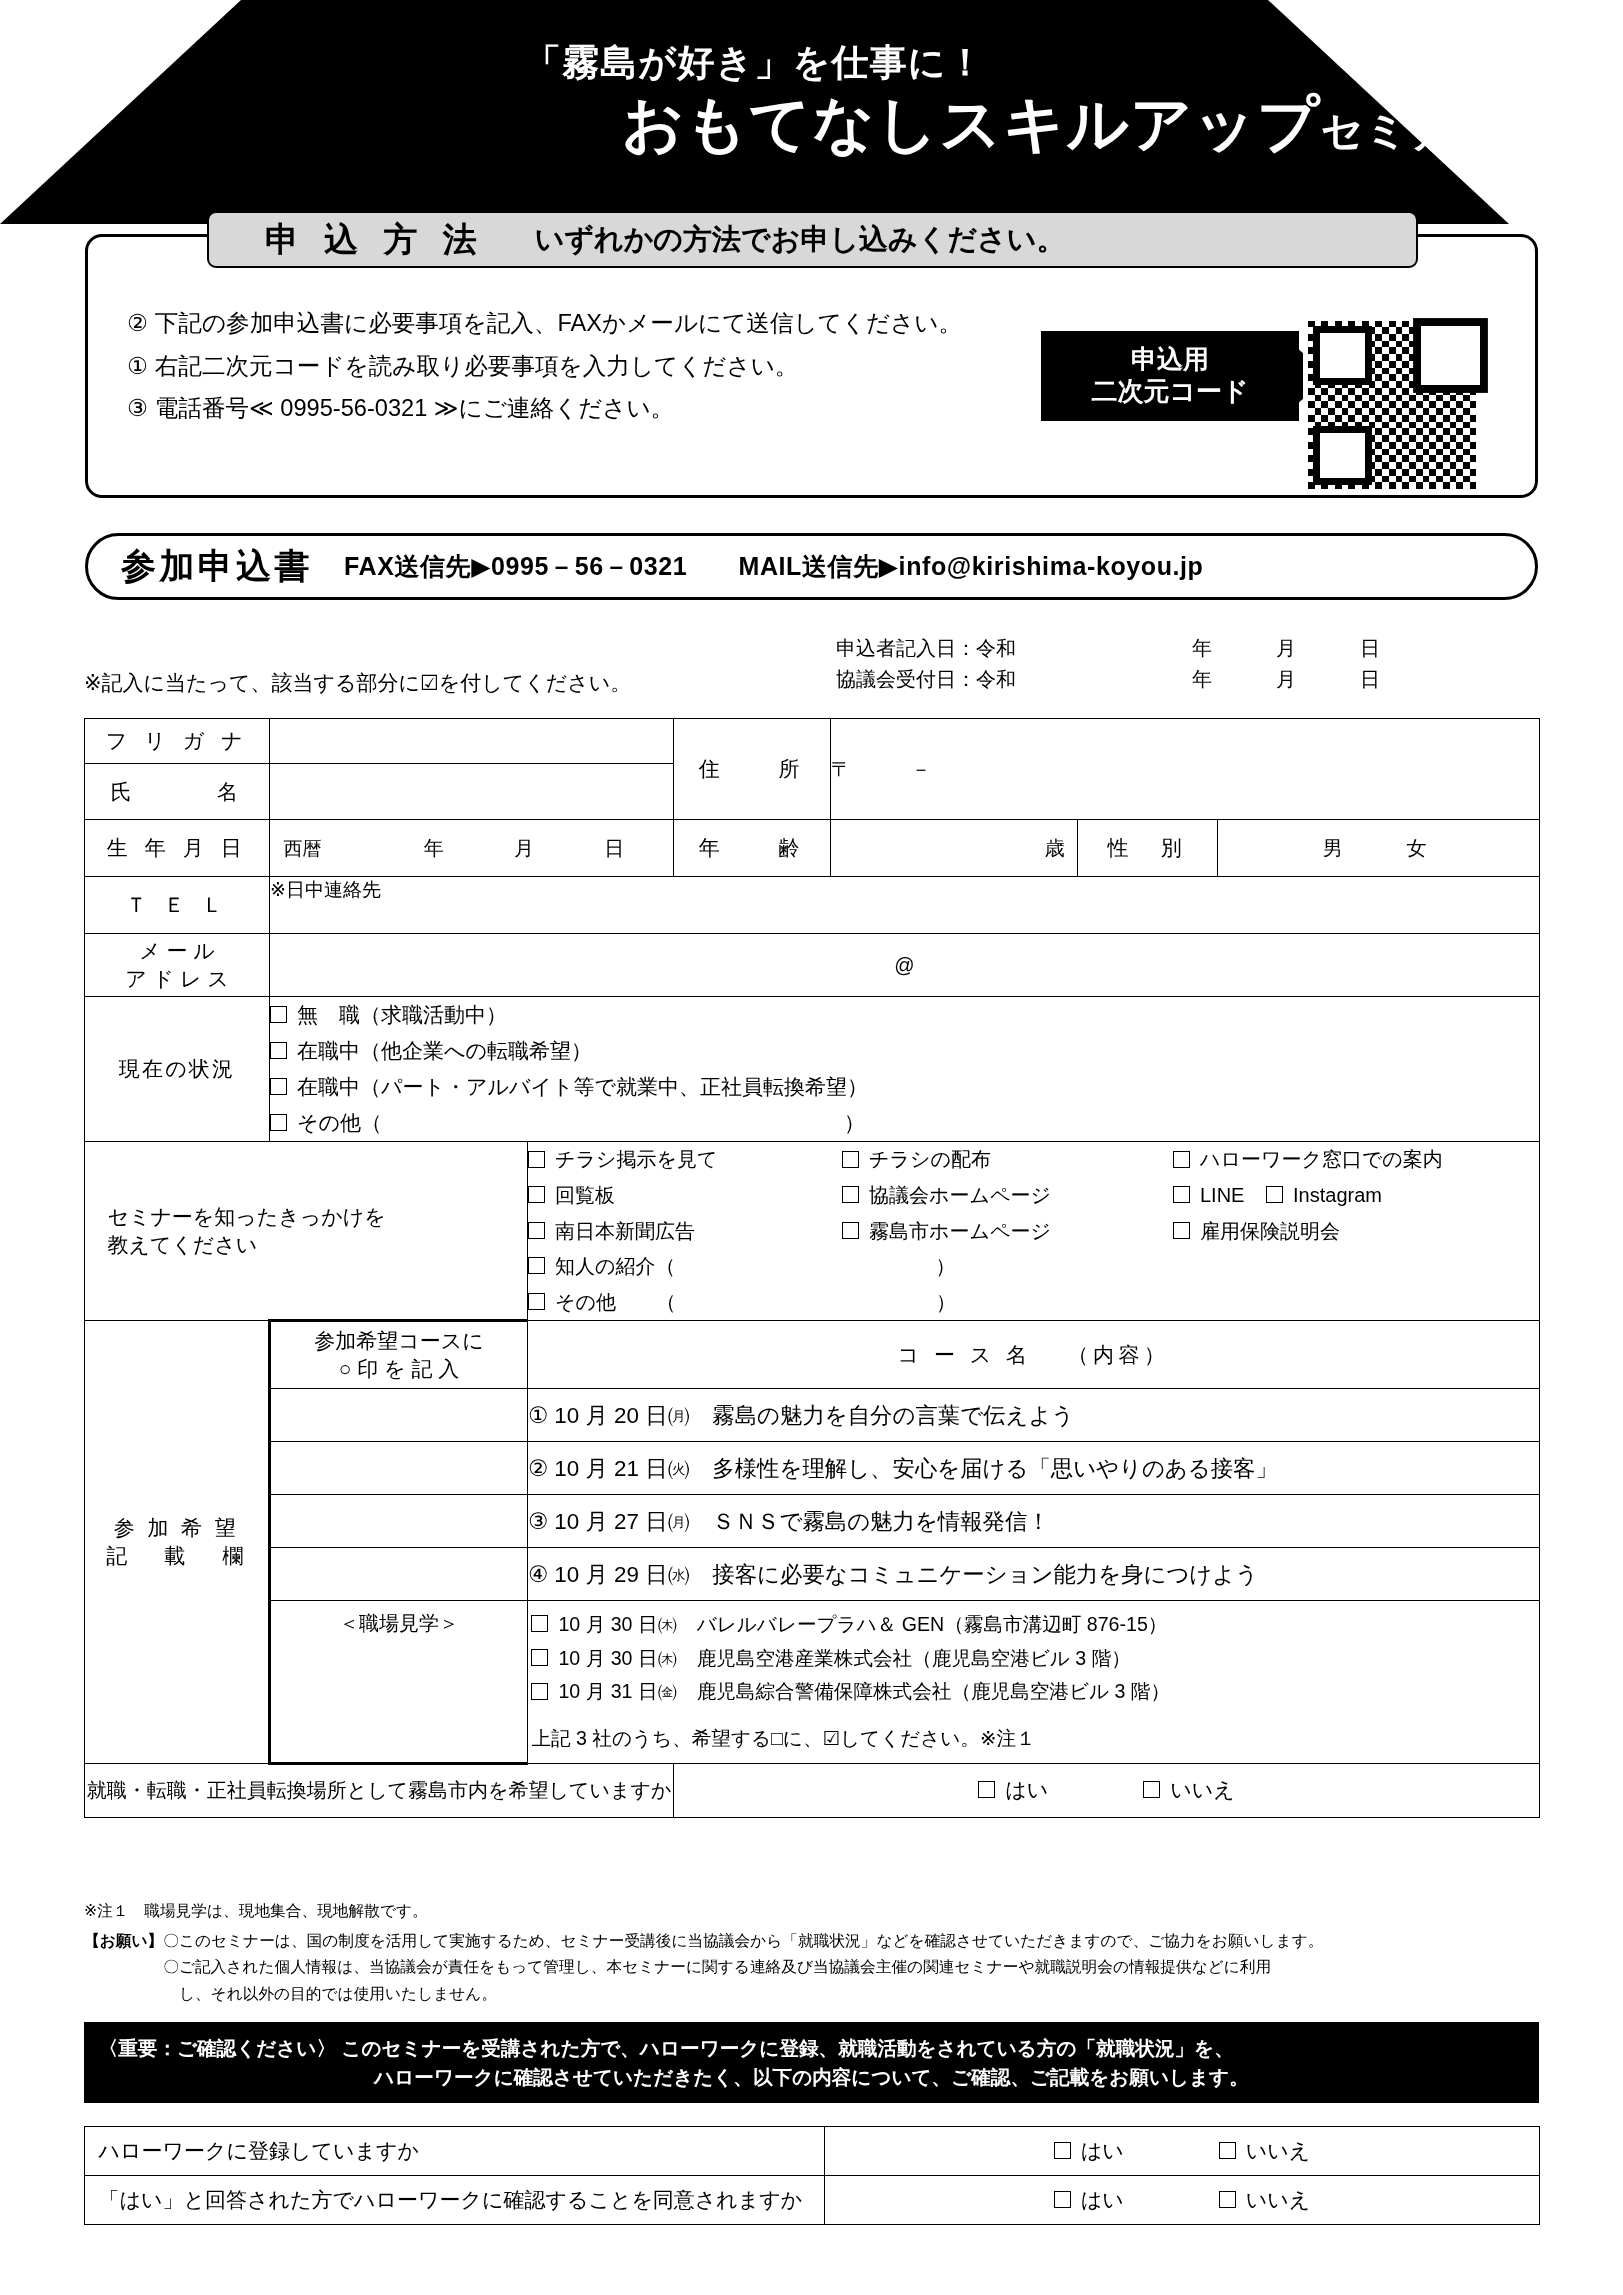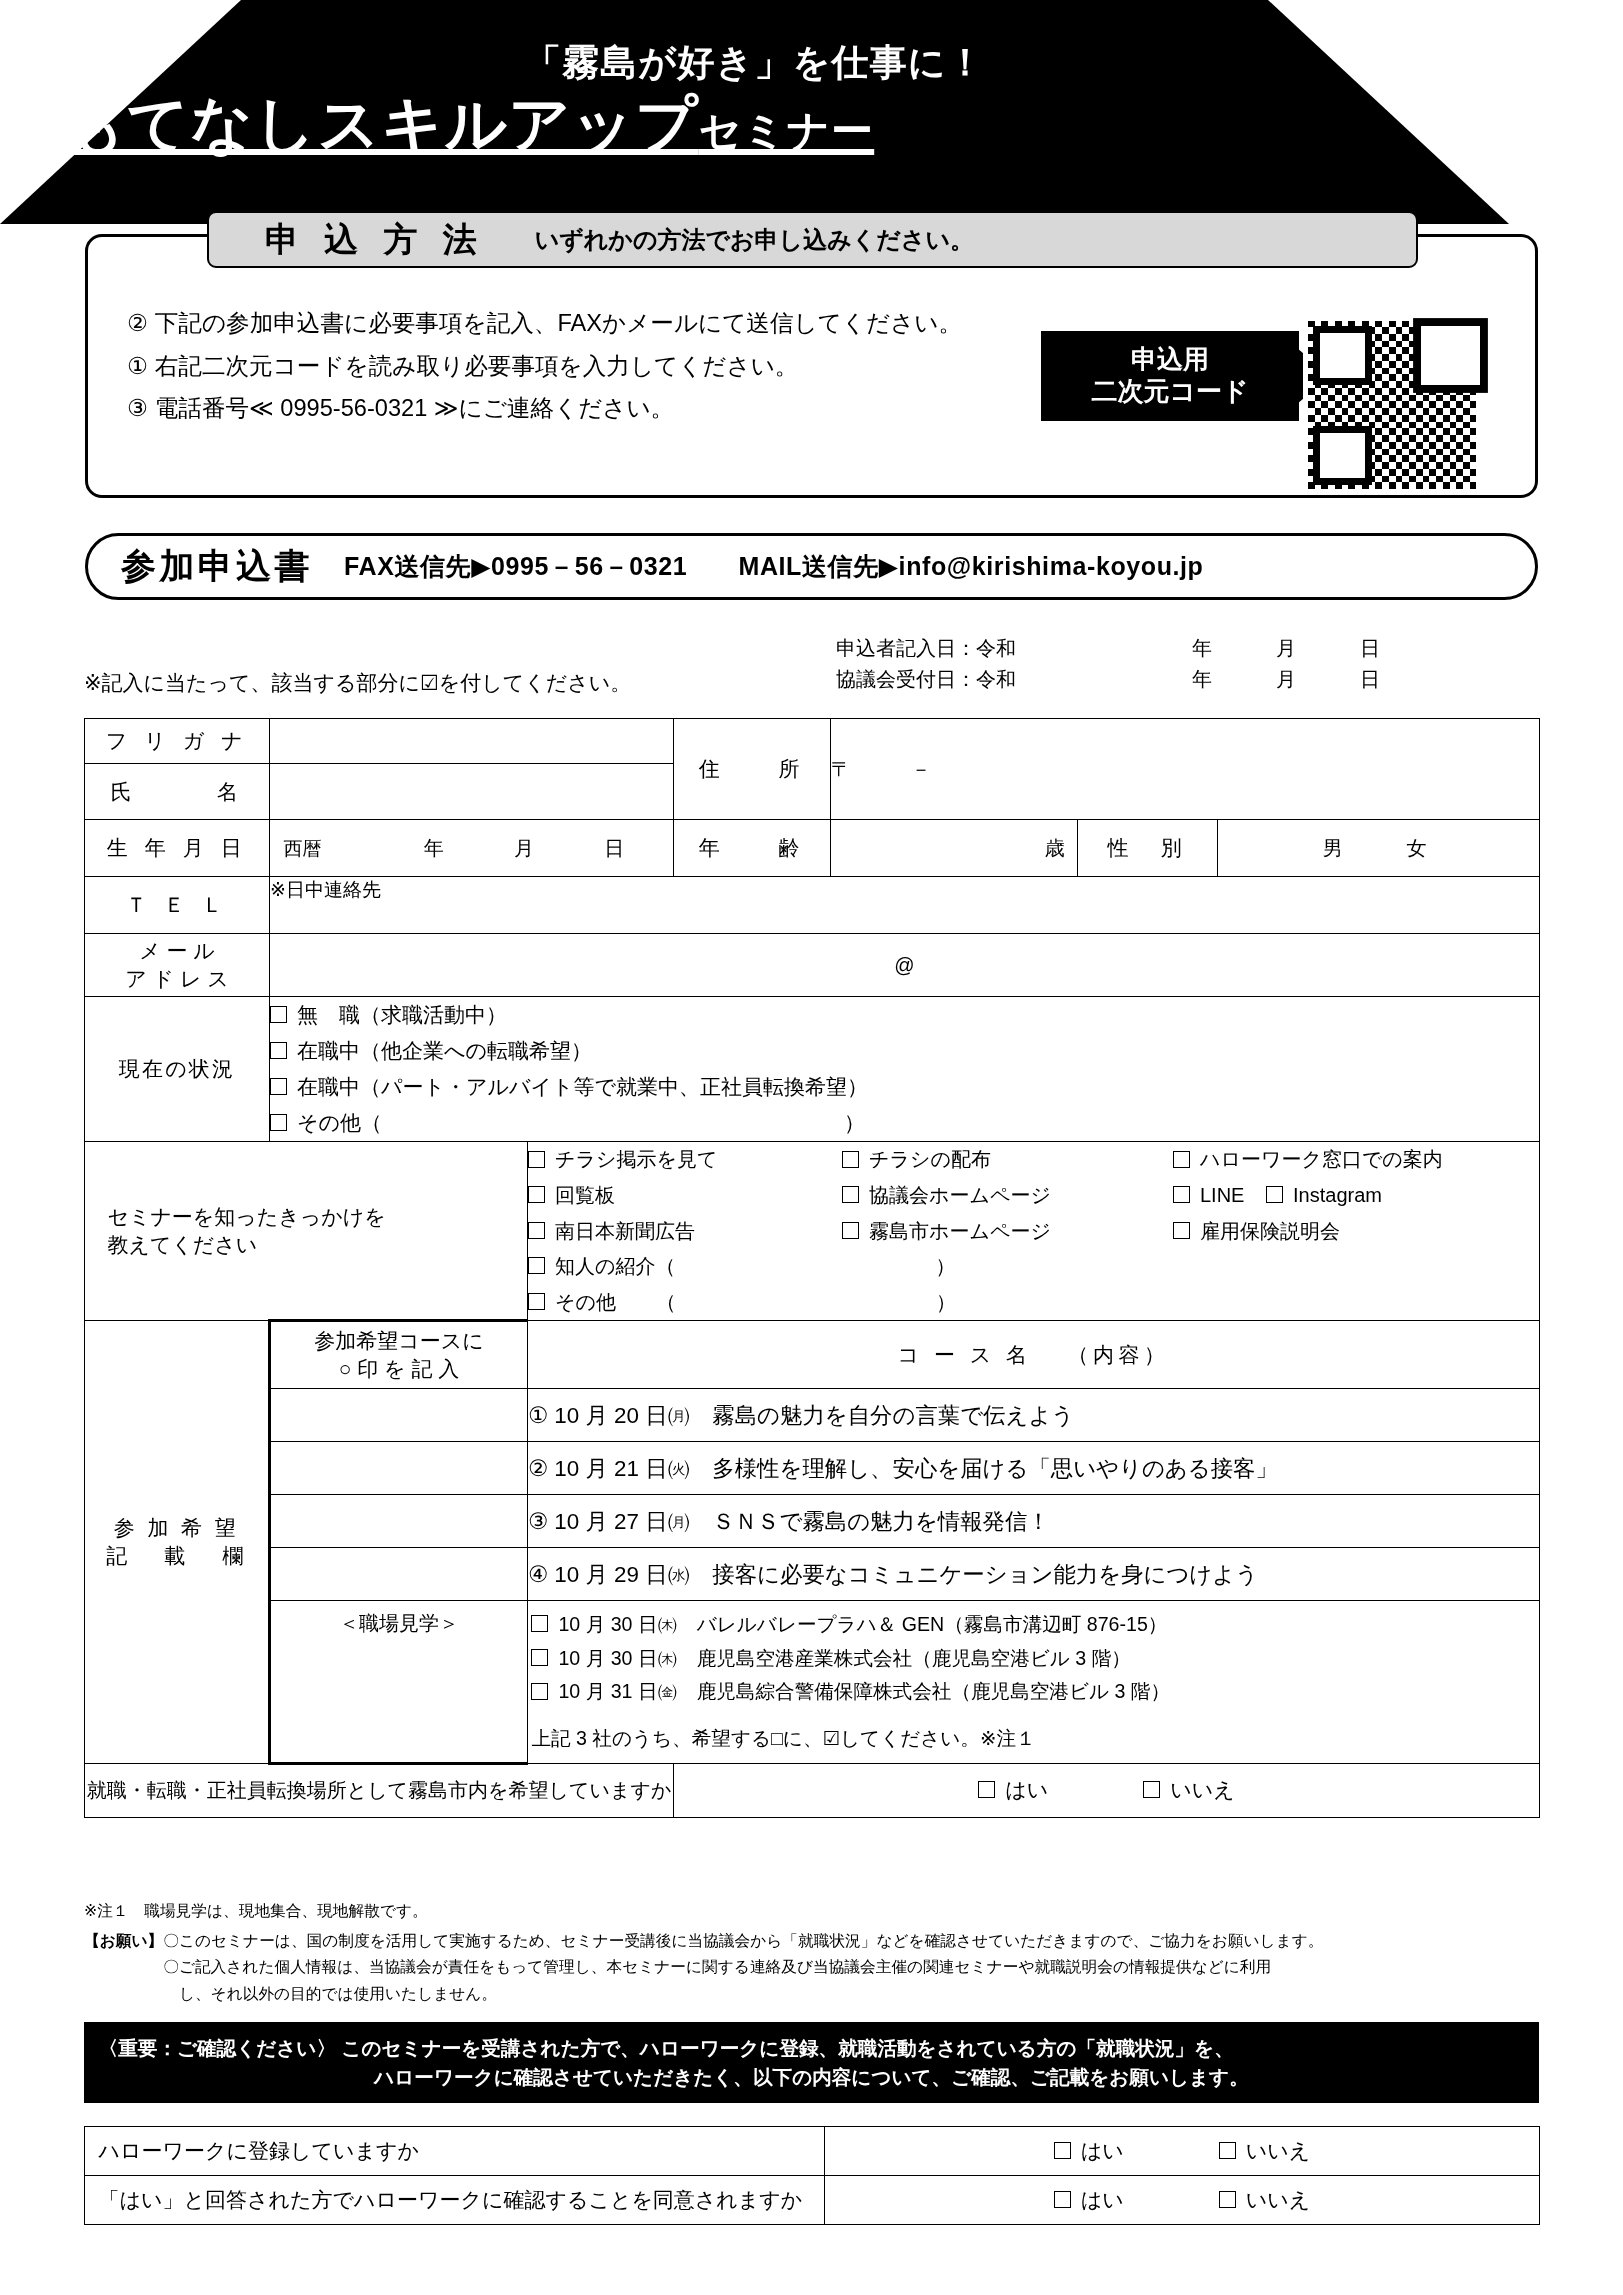--- a/index.html
+++ b/index.html
@@ -6,32 +6,32 @@
   body{font-family:"Liberation Sans","DejaVu Sans",sans-serif;color:#000;}
   .page{width:1509px;height:2295px;position:relative;background:#fff;box-sizing:border-box;}
 
   
   .banner{position:relative;height:224px;background:#000;}
   .banner .notch-l,.banner .notch-r{position:absolute;top:0;width:241px;height:224px;background:#fff;}
   .banner .notch-l{left:0;clip-path:polygon(0 0,100% 0,0 100%);}
   .banner .notch-r{right:0;clip-path:polygon(100% 0,100% 100%,0 0);}
   .banner-title1{position:absolute;top:38px;left:0;right:0;text-align:center;color:#fff;
     font-size:37px;font-weight:bold;letter-spacing:1.1px;}
-  .banner-title2{position:absolute;top:84px;left:0;right:4px;text-align:left;color:#fff;
-    font-size:61px;font-weight:bold;letter-spacing:1.1px;text-decoration:underline;}
+  .banner-title2{position:absolute;top:84px;left:0;right:13px;text-align:right;color:#fff;
+    font-size:61px;font-weight:bold;letter-spacing:1.1px;}
   .banner-title2 .small{font-size:42px;}
 
   
   .method-box{position:absolute;left:85px;top:234px;width:1453px;height:264px;
     border:3.4px solid #000;border-radius:17px;box-sizing:border-box;}
   .method-head{position:absolute;left:119px;top:-26px;width:1211px;height:57px;
     background:#d8d8d8;border:2.8px solid #000;border-radius:9px;box-sizing:border-box;
     display:flex;align-items:center;}
   .method-head .mh-title{font-size:34px;font-weight:bold;letter-spacing:7.9px;margin-left:56px;}
-  .method-head .mh-sub{font-size:24px;font-weight:bold;margin-left:50px;}
+  .method-head .mh-sub{font-size:29px;font-weight:bold;margin-left:50px;}
   .method-list{position:absolute;left:39px;top:67px;font-size:23.6px;line-height:1.62;}
   .method-list div{margin-bottom:4.5px;}
   .qr-label{position:absolute;right:236px;top:94px;width:258px;height:90px;background:#000;color:#fff;
     display:flex;flex-direction:column;align-items:center;justify-content:center;font-size:26px;
     font-weight:bold;line-height:1.22;}
   .qr-label:after{content:"";position:absolute;right:-31px;top:17px;border-top:28px solid transparent;
     border-bottom:28px solid transparent;border-left:33px solid #000;}
   .qr-code{position:absolute;right:54px;top:79px;width:168px;height:168px;background:
     repeating-linear-gradient(0deg,#000 0 6.7px,#fff 6.7px 13.5px),
     repeating-linear-gradient(90deg,#000 0 6.7px,#fff 6.7px 13.5px);

